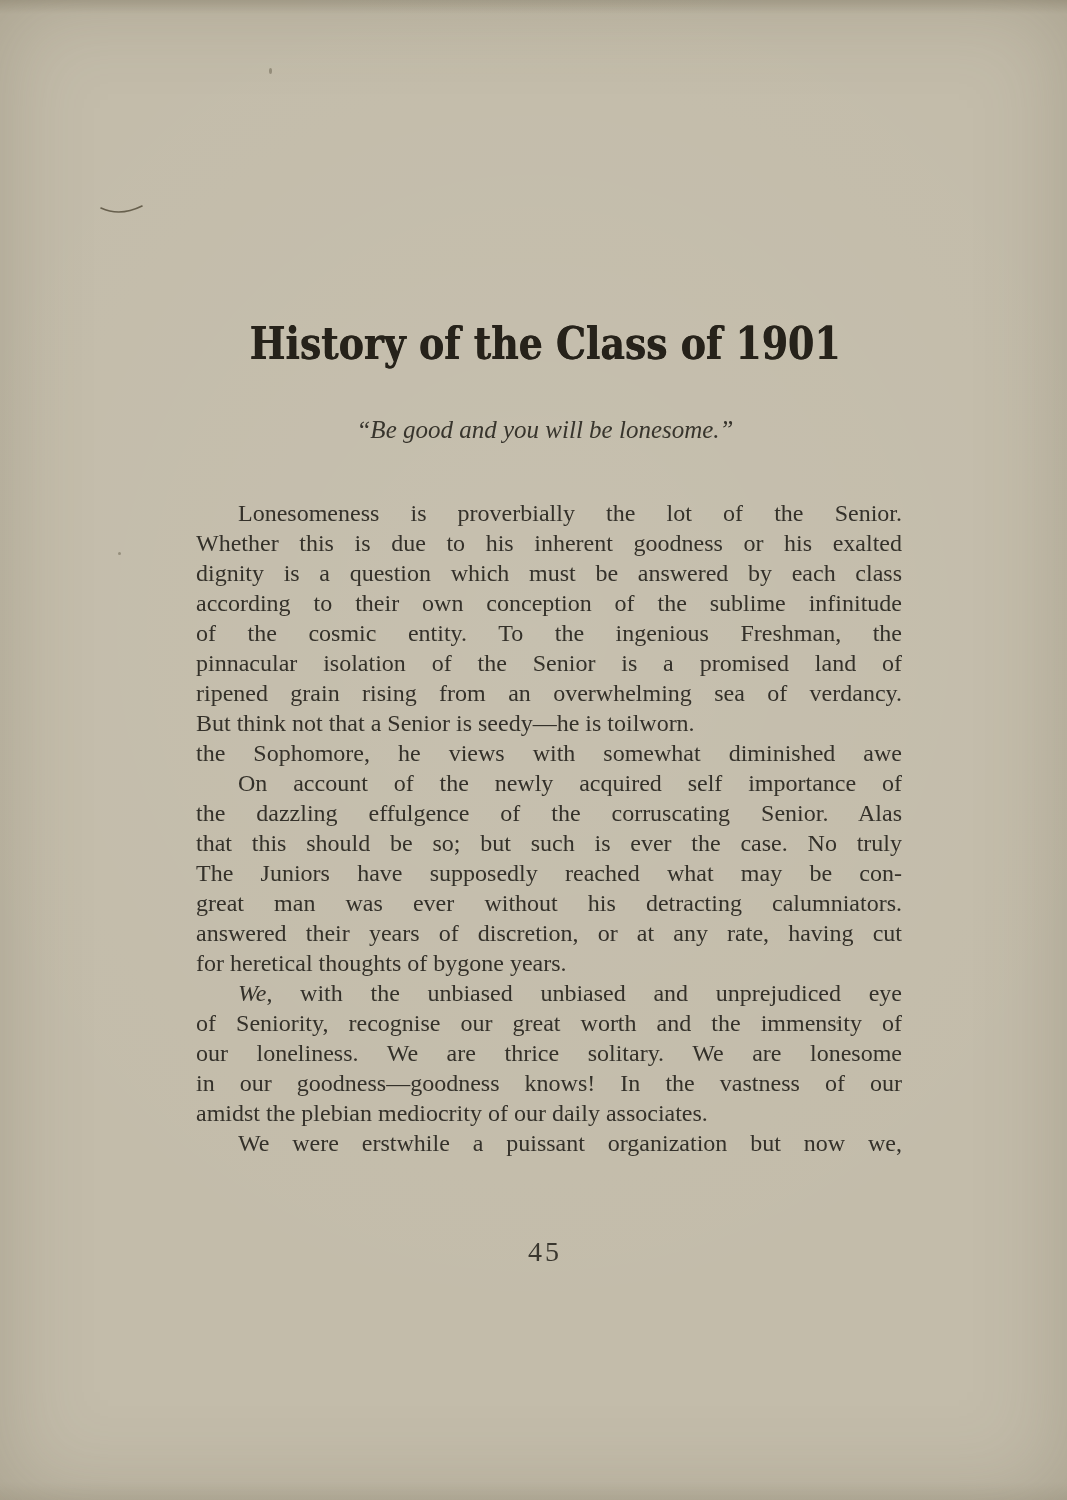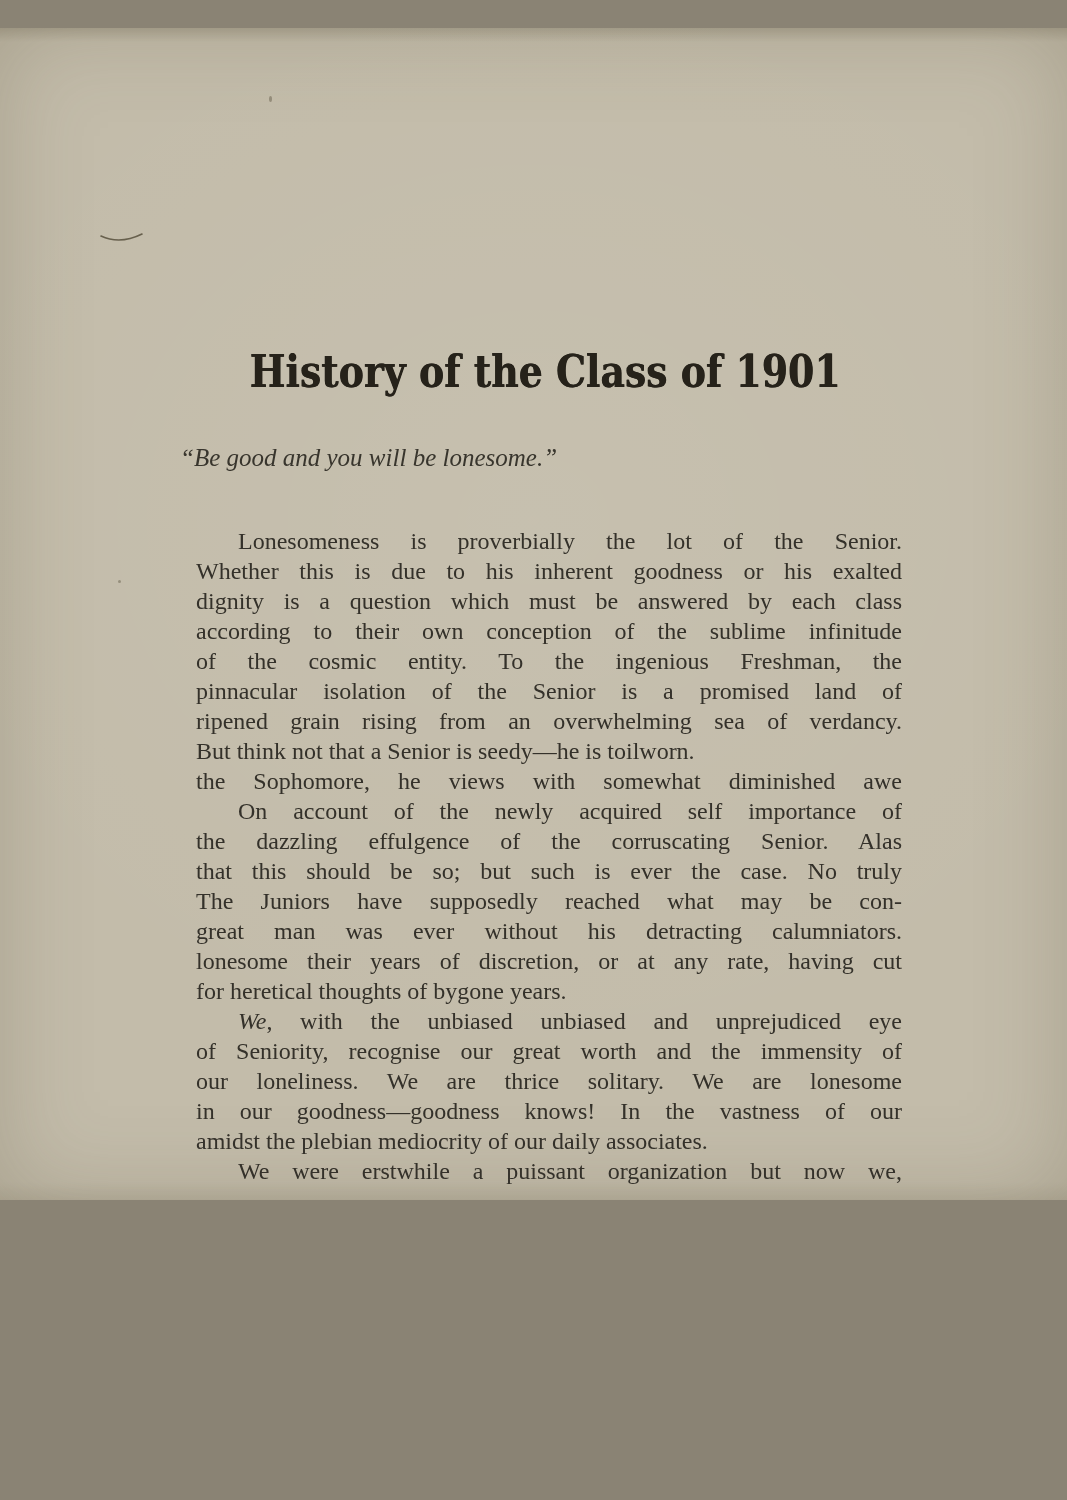--- a/index.html
+++ b/index.html
@@ -3,31 +3,30 @@
 <meta charset="utf-8">
 <style>
   html, body {
     margin: 0;
     padding: 0;
     background: #8a8374;
   }
   .page {
     position: relative;
     width: 1067px;
-    height: 1172px;
+    height: 1500px;
     overflow: hidden;
     background:
       radial-gradient(ellipse 90% 70% at 50% 42%, rgba(255,255,255,0.06), rgba(0,0,0,0) 70%),
       linear-gradient(180deg, rgba(90,80,58,0.22) 0px, rgba(90,80,58,0.0) 14px),
       linear-gradient(0deg, rgba(90,80,58,0.10) 0px, rgba(90,80,58,0.0) 18px),
       #c3bcaa;
     box-shadow: inset 0 0 90px rgba(92,82,60,0.25);
     font-family: "Liberation Serif", "DejaVu Serif", serif;
     color: #34312a;
-    margin-top: 28px;
   }
   .pencil-mark {
     position: absolute;
     left: 98px;
     top: 198px;
   }
   .title {
     position: absolute;
     top: 318px;
     left: 180px;
@@ -40,21 +39,21 @@
     letter-spacing: 0px;
     color: #26221a;
     transform: scaleX(0.86);
     text-shadow: 0.6px 0 0 #26221a;
   }
   .epigraph {
     position: absolute;
     top: 416px;
     left: 180px;
     width: 730px;
-    text-align: left;
+    text-align: center;
     font-style: italic;
     font-size: 25px;
     color: #38352d;
   }
   .body-text {
     position: absolute;
     top: 498px;
     left: 196px;
     width: 706px;
     font-size: 24px;
@@ -115,21 +114,21 @@
         <div class="line"><span>ripened grain rising from an overwhelming sea of verdancy.</span></div>
         <div class="line last"><span>But think not that a Senior is seedy—he is toilworn.</span></div>
       </div>
       <div class="paragraph">
         <div class="line"><span>the Sophomore, he views with somewhat diminished awe</span></div>
         <div class="line indent"><span>On account of the newly acquired self importance of</span></div>
         <div class="line"><span>the dazzling effulgence of the corruscating Senior.  Alas</span></div>
         <div class="line"><span>that this should be so; but such is ever the case.  No truly</span></div>
         <div class="line"><span>The Juniors have supposedly reached what may be con-</span></div>
         <div class="line"><span>great man was ever without his detracting calumniators.</span></div>
-        <div class="line"><span>lonesome their years of discretion, or at any rate, having cut</span></div>
+        <div class="line"><span>answered their years of discretion, or at any rate, having cut</span></div>
         <div class="line last"><span>for heretical thoughts of bygone years.</span></div>
       </div>
       <div class="paragraph">
         <div class="line indent"><span class="ital">We</span><span>, with the unbiased unbiased and unprejudiced eye</span></div>
         <div class="line"><span>of Seniority, recognise our great worth and the immensity of</span></div>
         <div class="line"><span>our loneliness.  We are thrice solitary.  We are lonesome</span></div>
         <div class="line"><span>in our goodness—goodness knows!  In the vastness of our</span></div>
         <div class="line last"><span>amidst the plebian mediocrity of our daily associates.</span></div>
       </div>
       <div class="paragraph">

